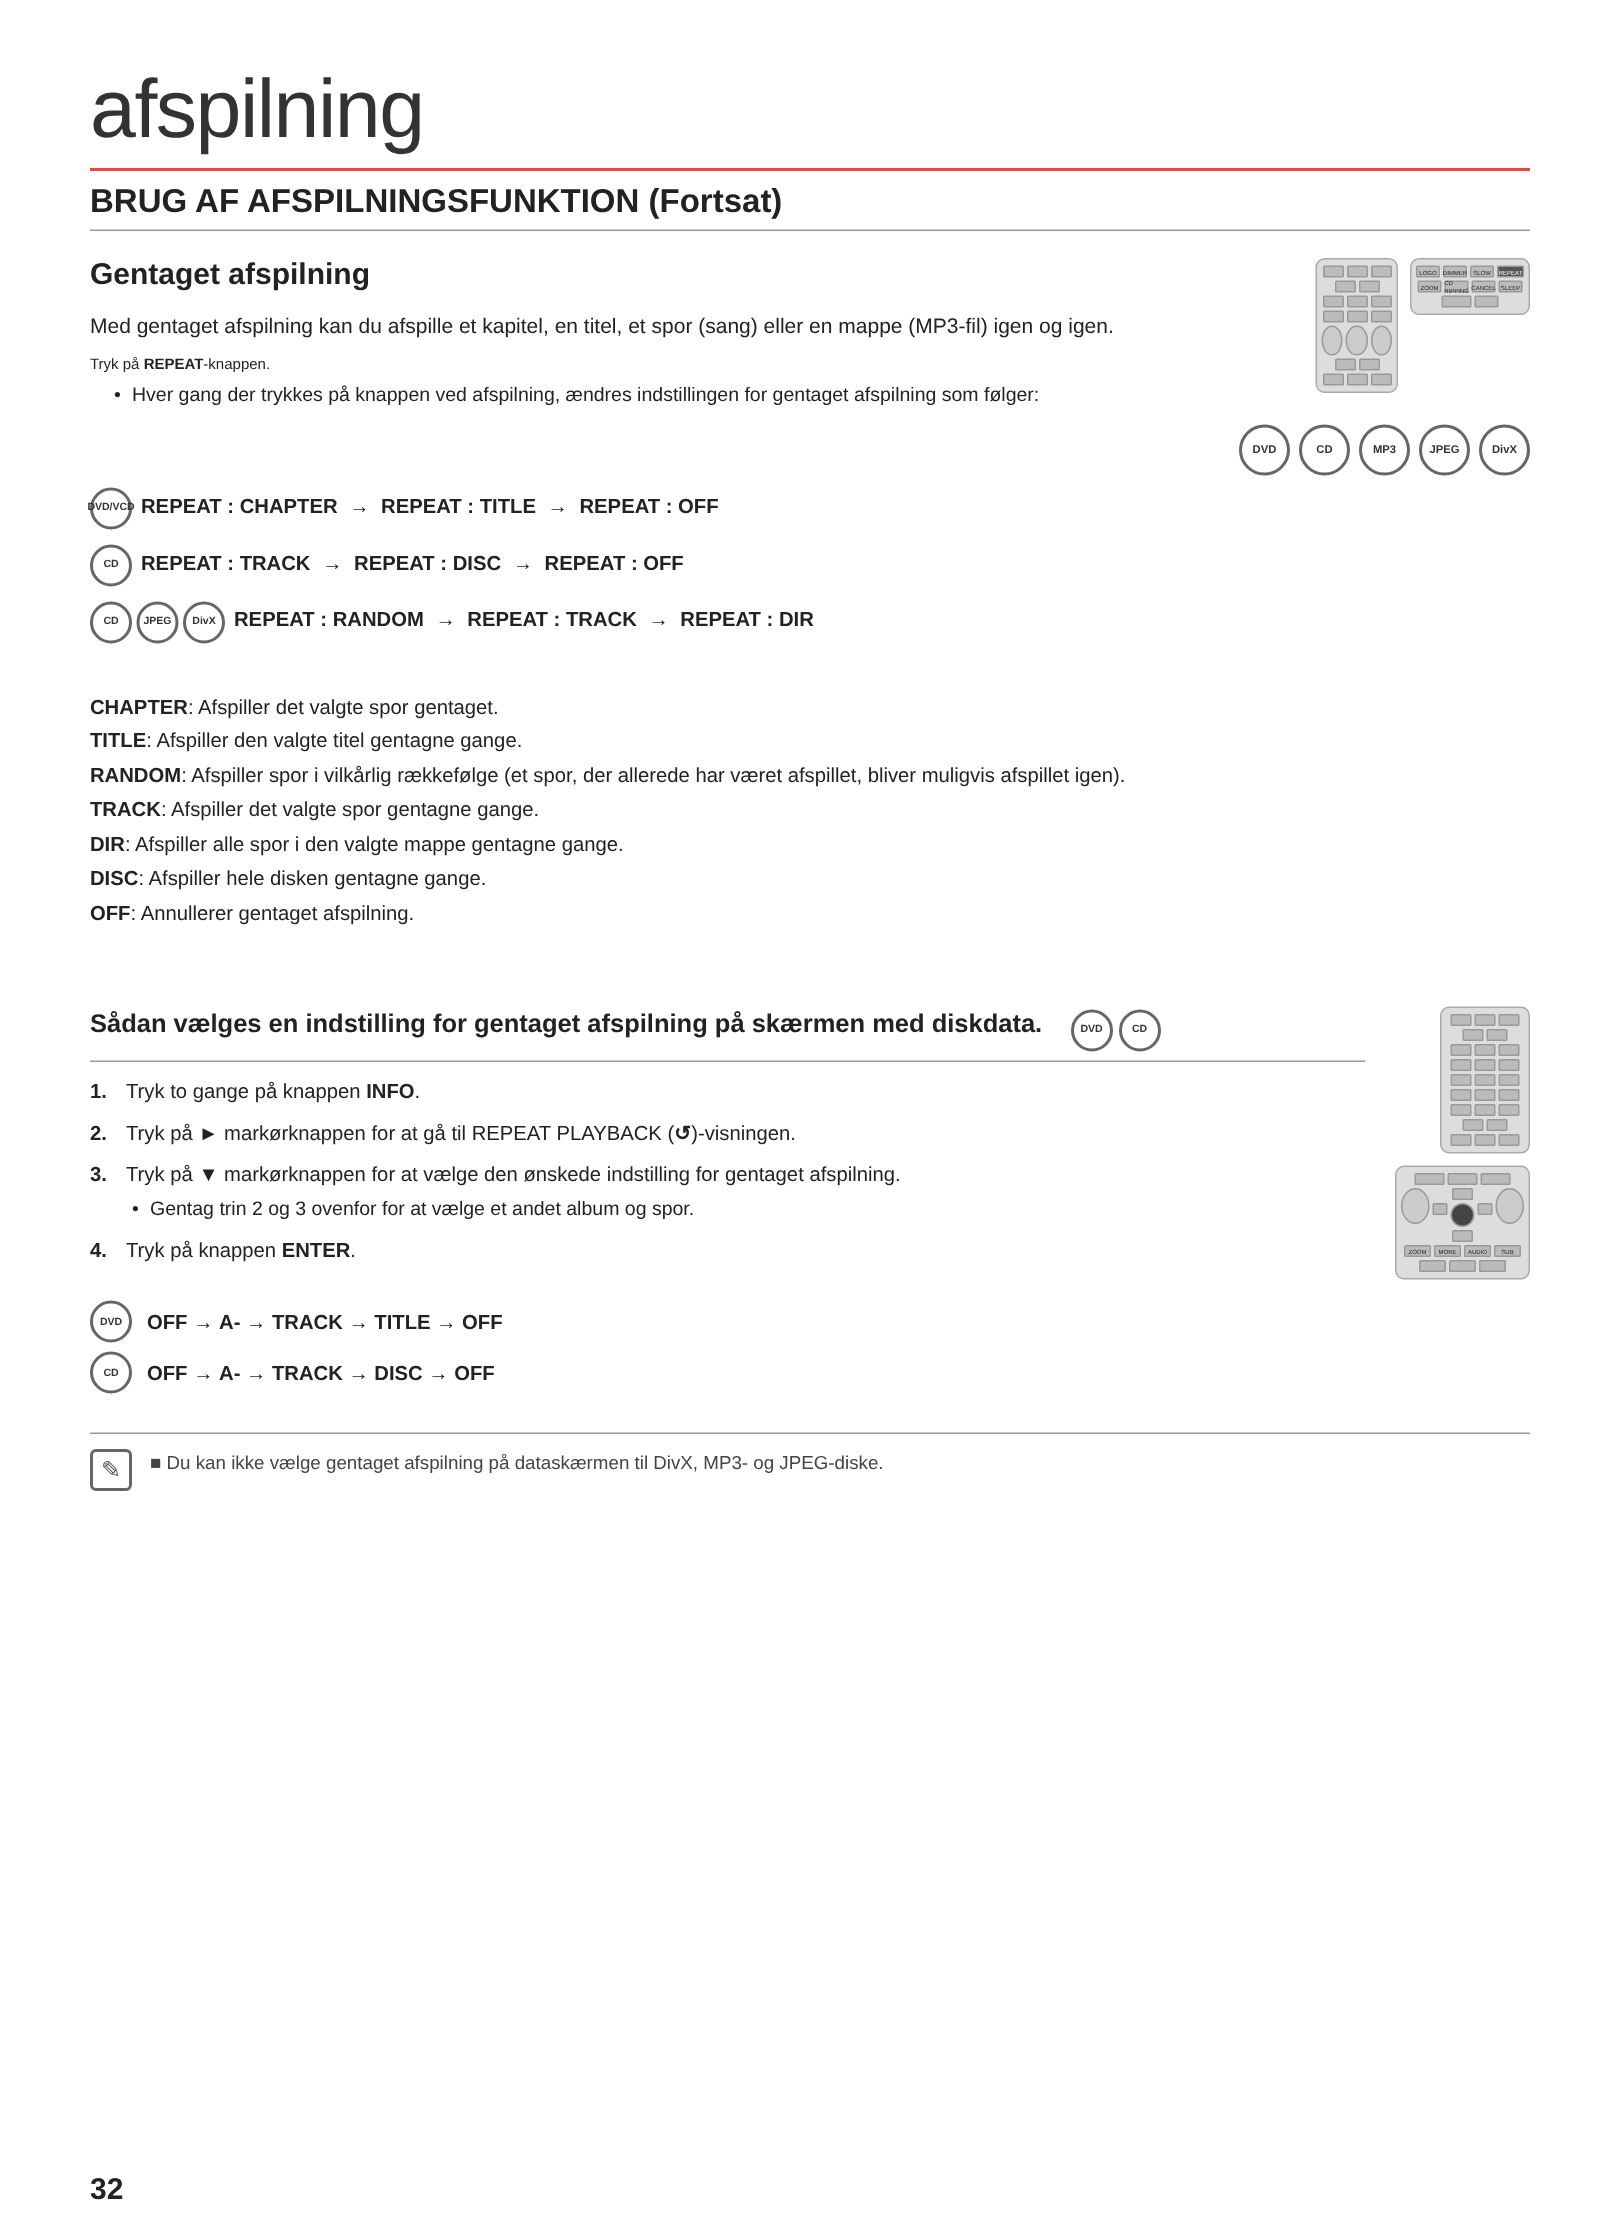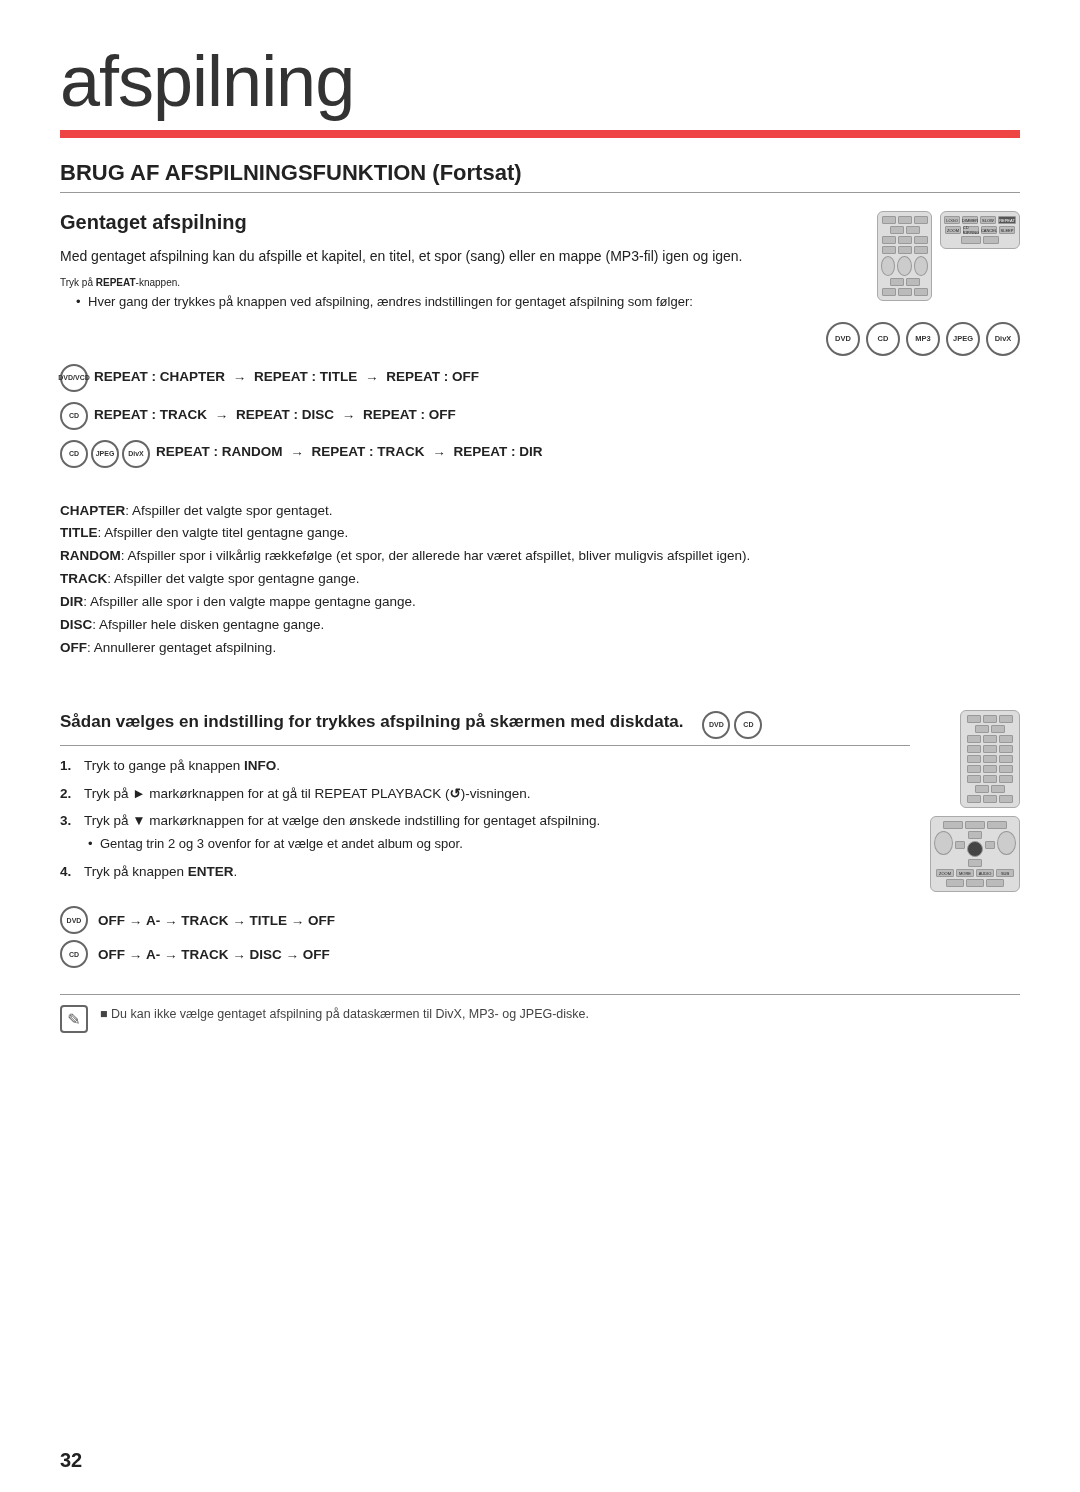--- a/index.html
+++ b/index.html
@@ -6,26 +6,26 @@
     body {
       font-family: Arial, sans-serif;
       background: #fff;
       color: #222;
       width: 1080px;
       min-height: 1492px;
       padding: 40px 60px 40px 60px;
       position: relative;
     }
     .page-title {
-      font-size: 72px;
+      font-size: 55px;
       font-weight: 300;
       color: #333;
-      border-bottom: 8px solid #ef4444;
+      border-bottom: 2px solid #ef4444;
       padding-bottom: 8px;
-      margin-bottom: 22px;
+      margin-bottom: 7px;
       letter-spacing: -1px;
     }
     .section-title {
       font-size: 22px;
       font-weight: bold;
       border-bottom: 1px solid #999;
       padding-bottom: 6px;
       margin-bottom: 18px;
     }
     .subsection-title {
@@ -440,21 +440,21 @@
       <div class="def-line"><strong>OFF</strong>: Annullerer gentaget afspilning.</div>
     </div>
 
   </div>
 
   <div class="skærmen-section">
 
     <div class="skærmen-header-row">
       <div class="skærmen-title-area">
         <div class="skærmen-title">
-          <span>Sådan vælges en indstilling for trykkes afspilning på skærmen med diskdata.</span>
+          <span>Sådan vælges en indstilling for gentaget afspilning på skærmen med diskdata.</span>
           &nbsp;&nbsp;
           <span style="display:inline-flex; gap:4px;">
             <span class="small-disc">DVD</span>
             <span class="small-disc">CD</span>
           </span>
         </div>
 
         <div class="numbered-steps">
           <div class="step-item">
             <span class="step-num">1.</span>

